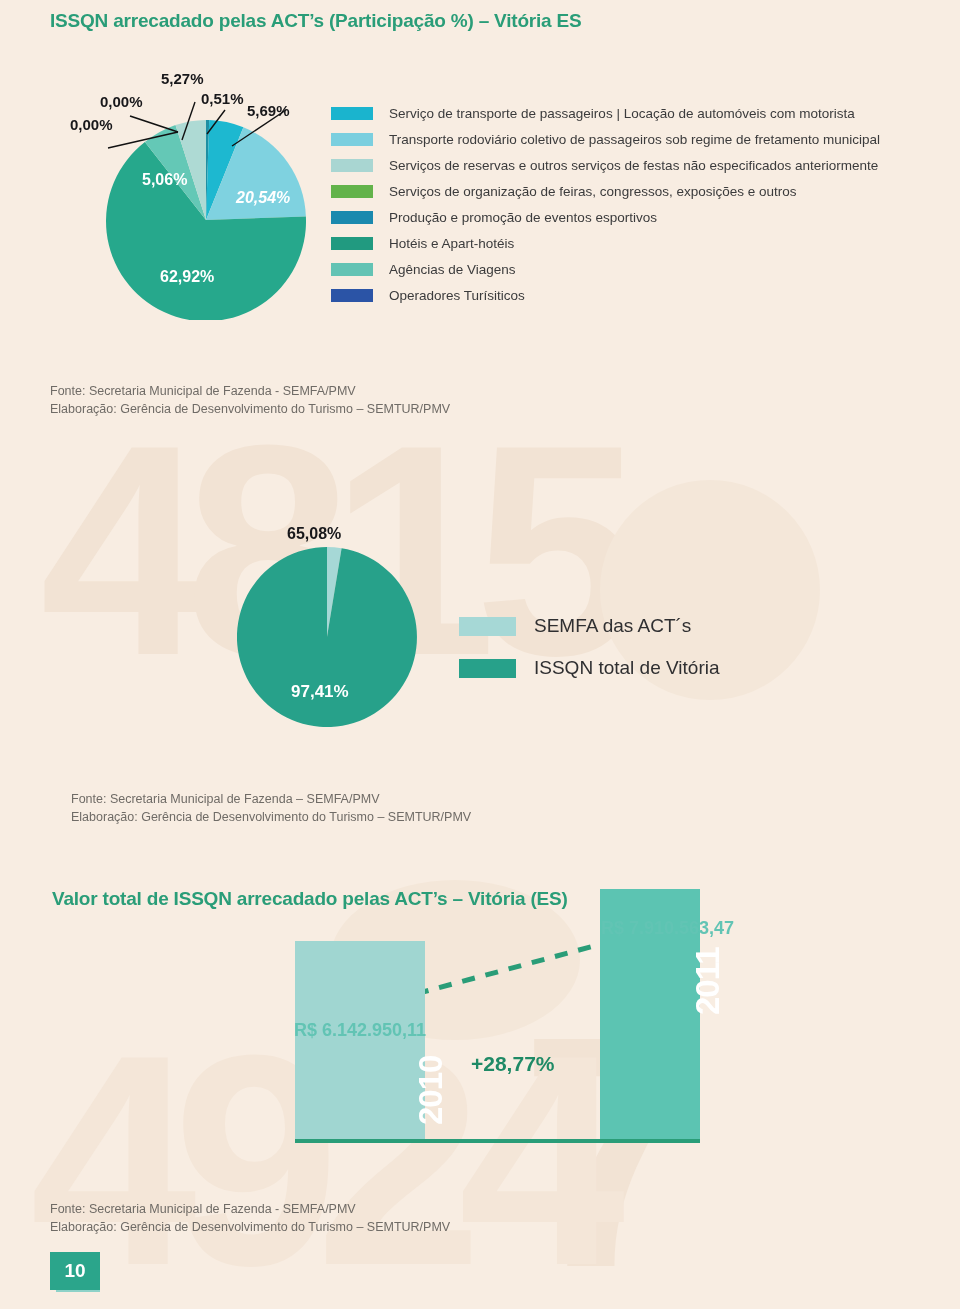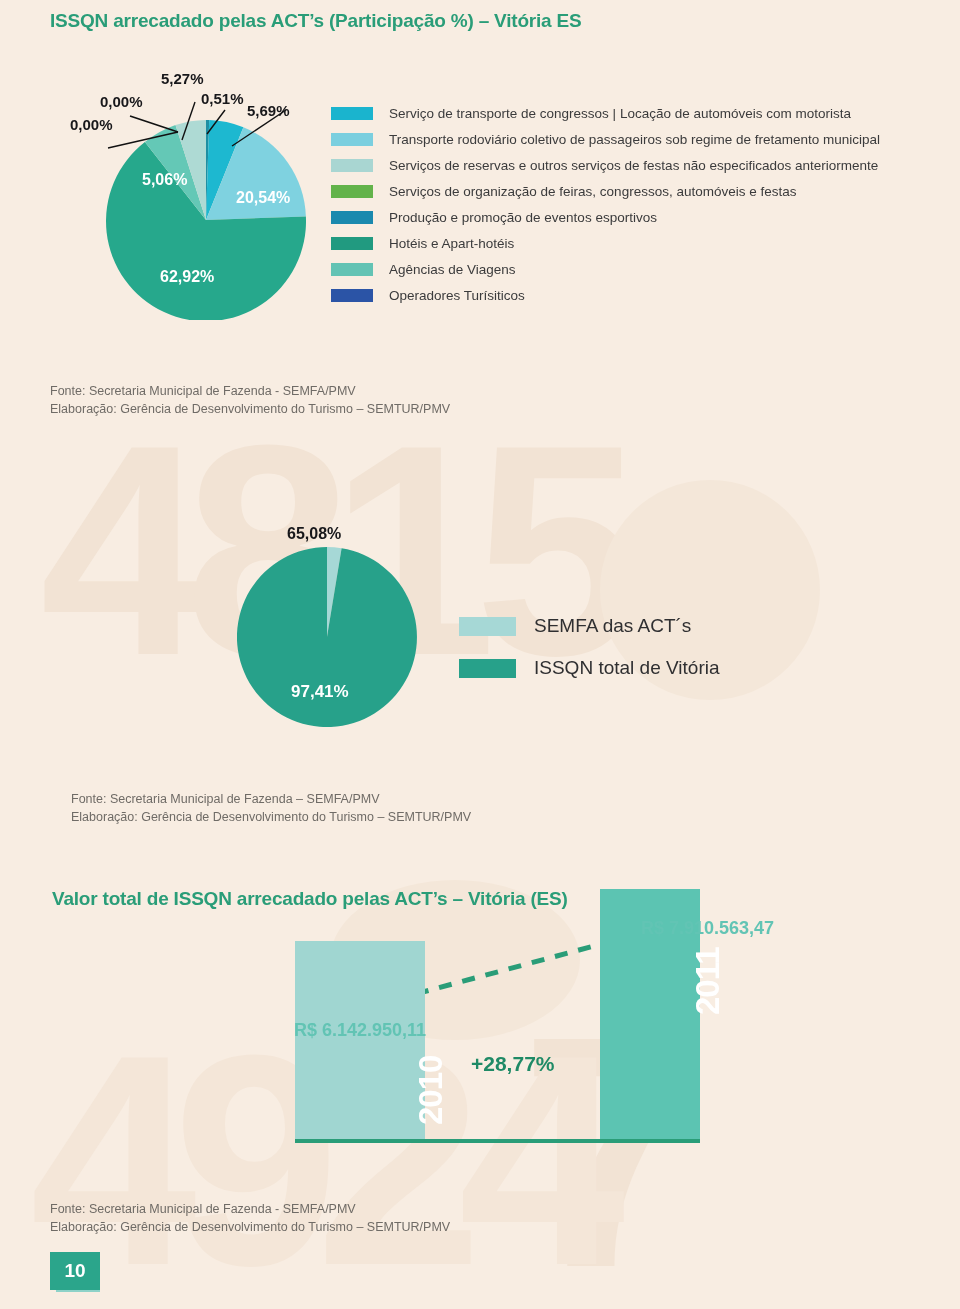--- a/index.html
+++ b/index.html
@@ -160,39 +160,39 @@
       <line x1="196" y1="22" x2="142" y2="58" stroke="#111" stroke-width="1.4"></line>
     </svg>
 
     <div class="pie-lbl" style="left:70px; top:116px;">0,00%</div>
     <div class="pie-lbl" style="left:100px; top:93px;">0,00%</div>
     <div class="pie-lbl" style="left:161px; top:70px;">5,27%</div>
     <div class="pie-lbl" style="left:201px; top:90px;">0,51%</div>
     <div class="pie-lbl" style="left:247px; top:102px;">5,69%</div>
 
     <div class="pie-lbl-in" style="left:134px; top:171px;">5,06%</div>
-    <div class="pie-lbl-in" style="left:228px; top:189px;">20,54%</div>
+    <div class="pie-lbl-in" style="left:228px; top:189px;font-style:italic;">20,54%</div>
     <div class="pie-lbl-in" style="left:152px; top:268px;">62,92%</div>
 
     <div id="legend1">
       <div class="lg-row">
         <span class="lg-sw" style="background:#1ab4ce"></span>
-        <span class="lg-tx">Serviço de transporte de congressos | Locação de automóveis com motorista</span>
+        <span class="lg-tx">Serviço de transporte de passageiros | Locação de automóveis com motorista</span>
       </div>
       <div class="lg-row">
         <span class="lg-sw" style="background:#7bcfdf"></span>
         <span class="lg-tx">Transporte rodoviário coletivo de passageiros sob regime de  fretamento municipal</span>
       </div>
       <div class="lg-row">
         <span class="lg-sw" style="background:#a9d6d2"></span>
         <span class="lg-tx">Serviços de reservas e outros serviços de festas não especificados anteriormente</span>
       </div>
       <div class="lg-row">
         <span class="lg-sw" style="background:#63b34a"></span>
-        <span class="lg-tx">Serviços de organização de feiras, congressos, automóveis e festas</span>
+        <span class="lg-tx">Serviços de organização de feiras, congressos, exposições e outros</span>
       </div>
       <div class="lg-row">
         <span class="lg-sw" style="background:#1a89ae"></span>
         <span class="lg-tx">Produção e promoção de eventos esportivos</span>
       </div>
       <div class="lg-row">
         <span class="lg-sw" style="background:#219a80"></span>
         <span class="lg-tx">Hotéis e Apart-hotéis</span>
       </div>
       <div class="lg-row">
@@ -243,21 +243,21 @@
 
     <svg id="dashline" width="420" height="240" viewBox="0 0 420 240">
       <line x1="5" y1="110" x2="325" y2="24" stroke="#2a9d78" stroke-width="5" stroke-dasharray="13 11" stroke-linecap="butt"></line>
     </svg>
 
     <div class="bar" style="left:295px; width:130px; height:198px; background:#a0d6d1;"></div>
     <div class="bar-val" style="left:294px; top:105px;">R$ 6.142.950,11</div>
     <div class="bar-year" style="left:412px; top:210px;">2010</div>
 
     <div class="bar" style="left:600px; width:100px; height:250px; background:#5cc4b2;"></div>
-    <div class="bar-val" style="left:601px; top:3px;padding-left:40px;">R$ 7.910.563,47</div>
+    <div class="bar-val" style="left:601px; top:3px;">R$ 7.910.563,47</div>
     <div class="bar-year" style="left:689px; top:100px;">2011</div>
 
     <div id="growth" style="left:471px; top:137px;">+28,77%</div>
 
     <div class="baseline"></div>
   </div>
 
   <div class="source" style="left:50px; top:1200px;">
     <div>Fonte: Secretaria Municipal de Fazenda - SEMFA/PMV</div>
     <div>Elaboração: Gerência de Desenvolvimento do Turismo – SEMTUR/PMV</div>

